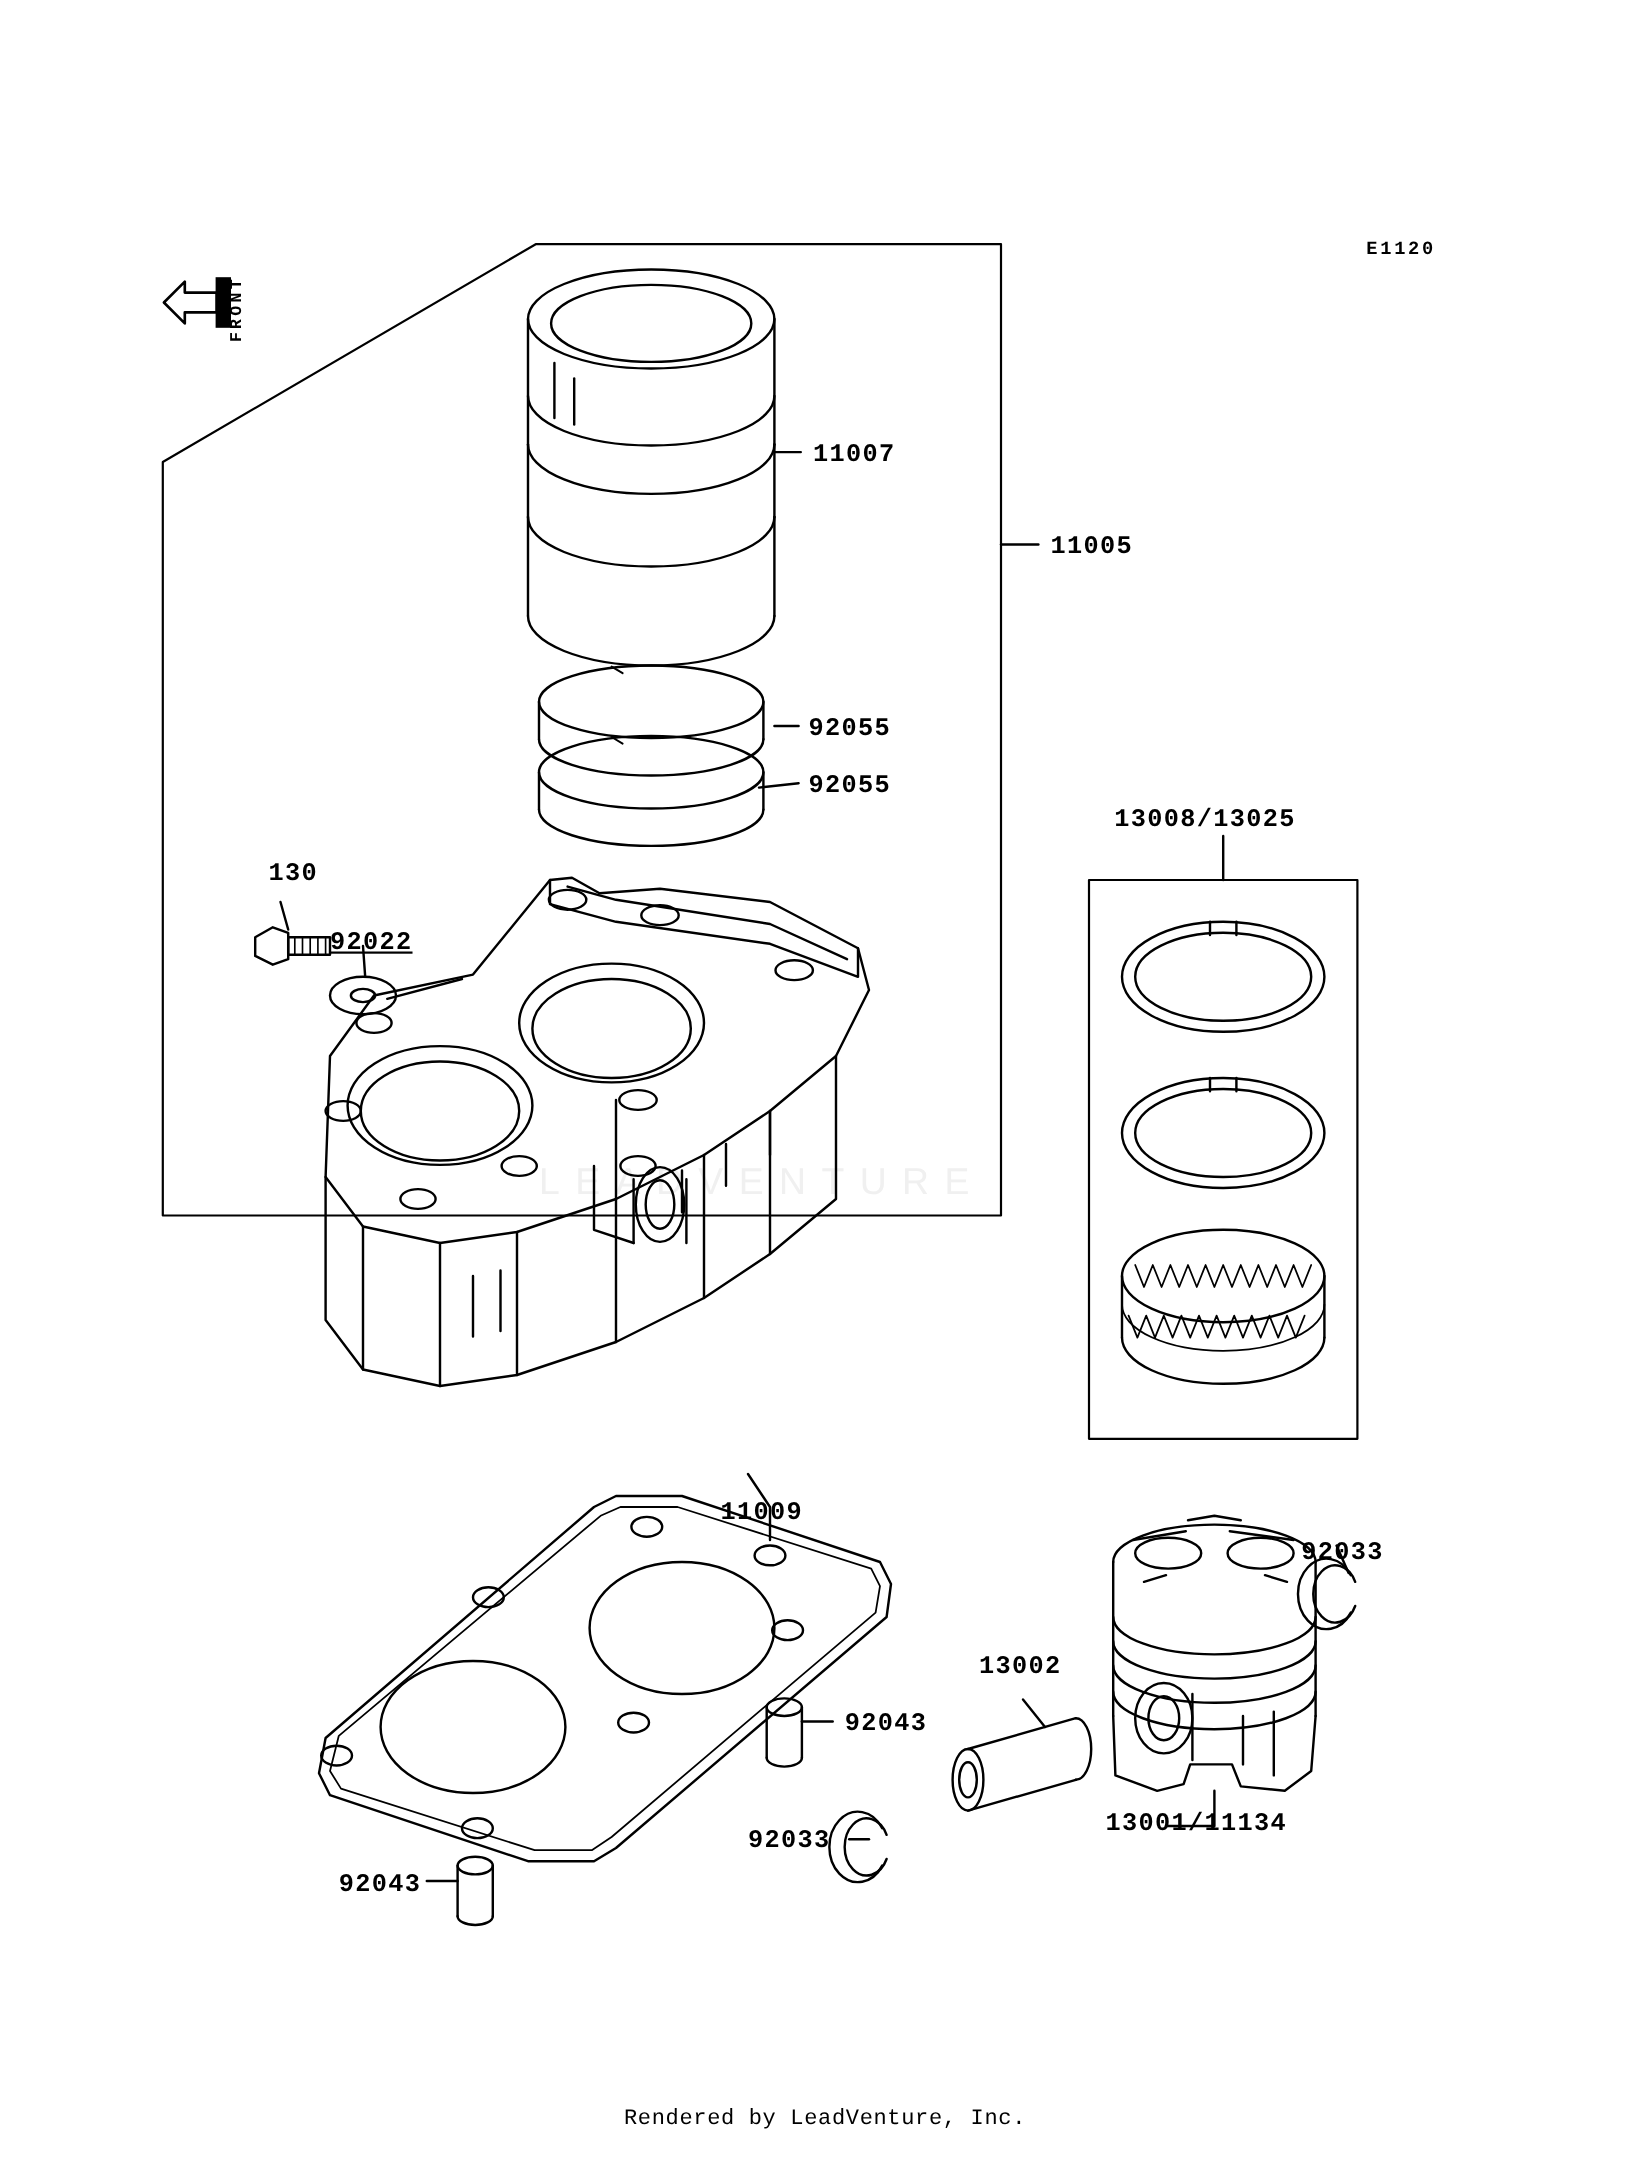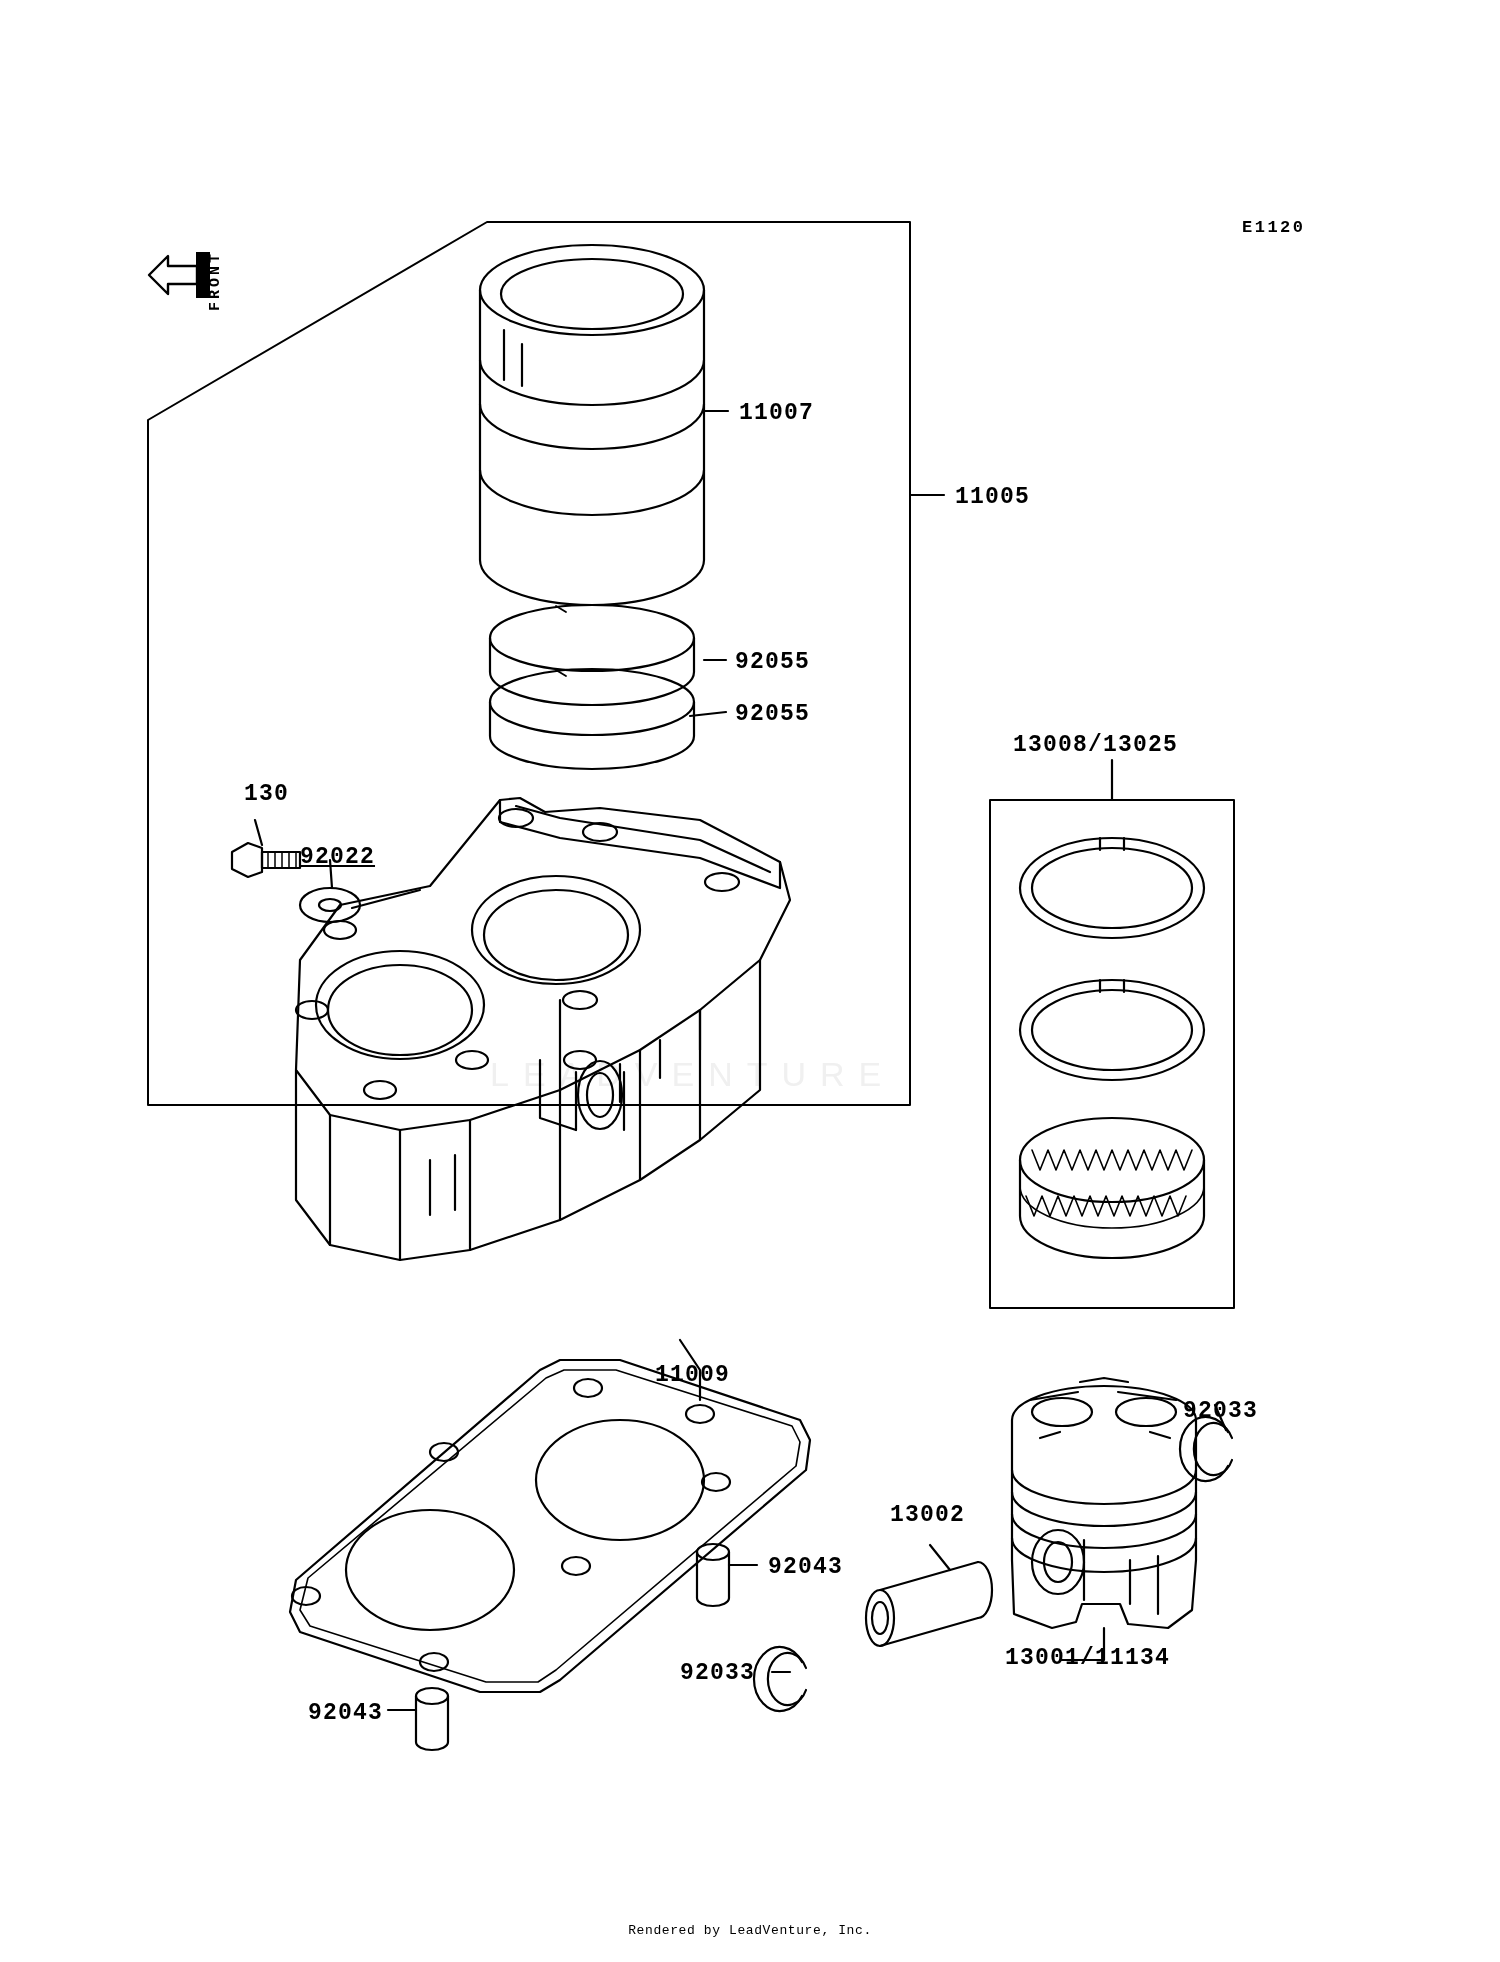--- a/index.html
+++ b/index.html
@@ -40,21 +40,21 @@
     font-size: 17px;
     letter-spacing: 2.5px;
   }
   .footer {
     position: absolute;
     left: 0;
     bottom: 24px;
     width: 1500px;
     text-align: center;
     font-family: "Liberation Mono", monospace;
-    font-size: 13px;
+    font-size: 20px;
     letter-spacing: 0.6px;
     color: #000;
   }
   .wm {
     position: absolute;
     font-family: "Liberation Sans", sans-serif;
     font-size: 34px;
     letter-spacing: 14px;
     color: #f0f0f0;
     font-weight: normal;

